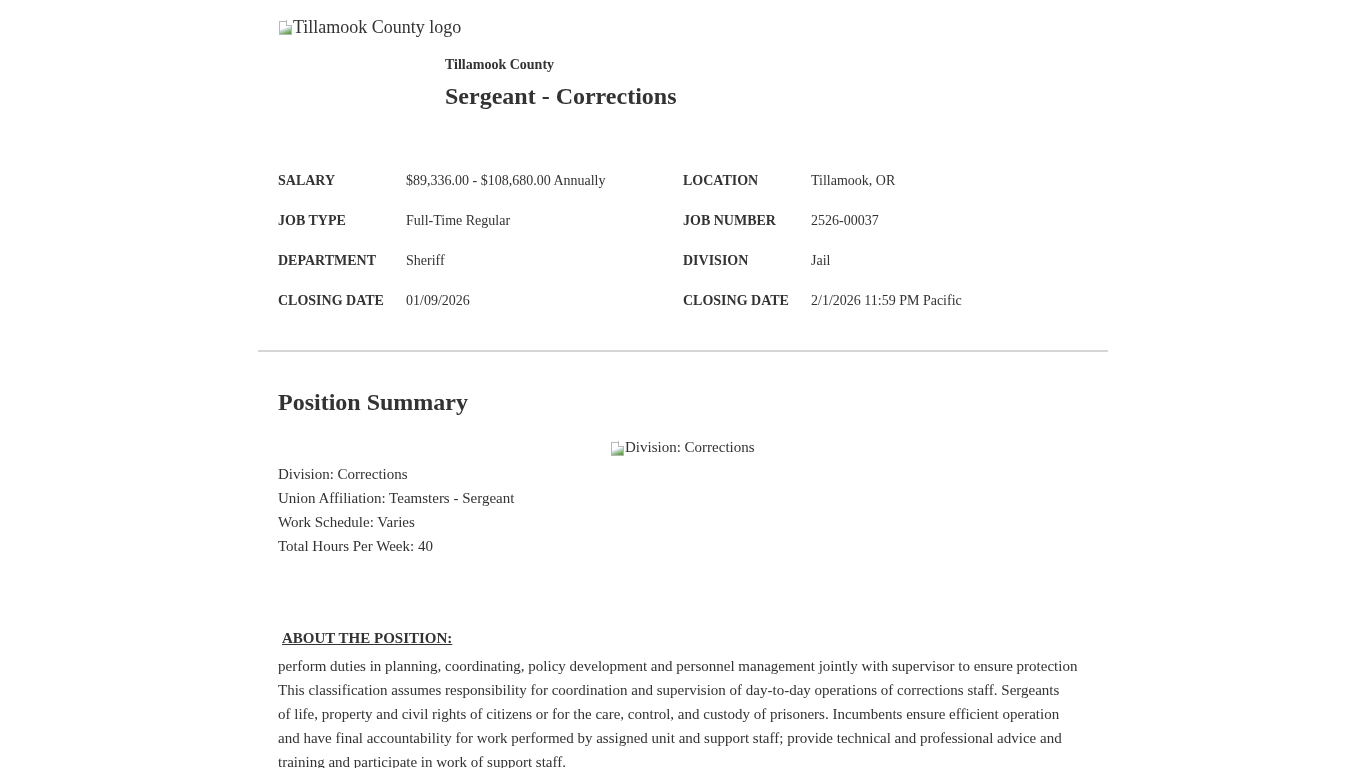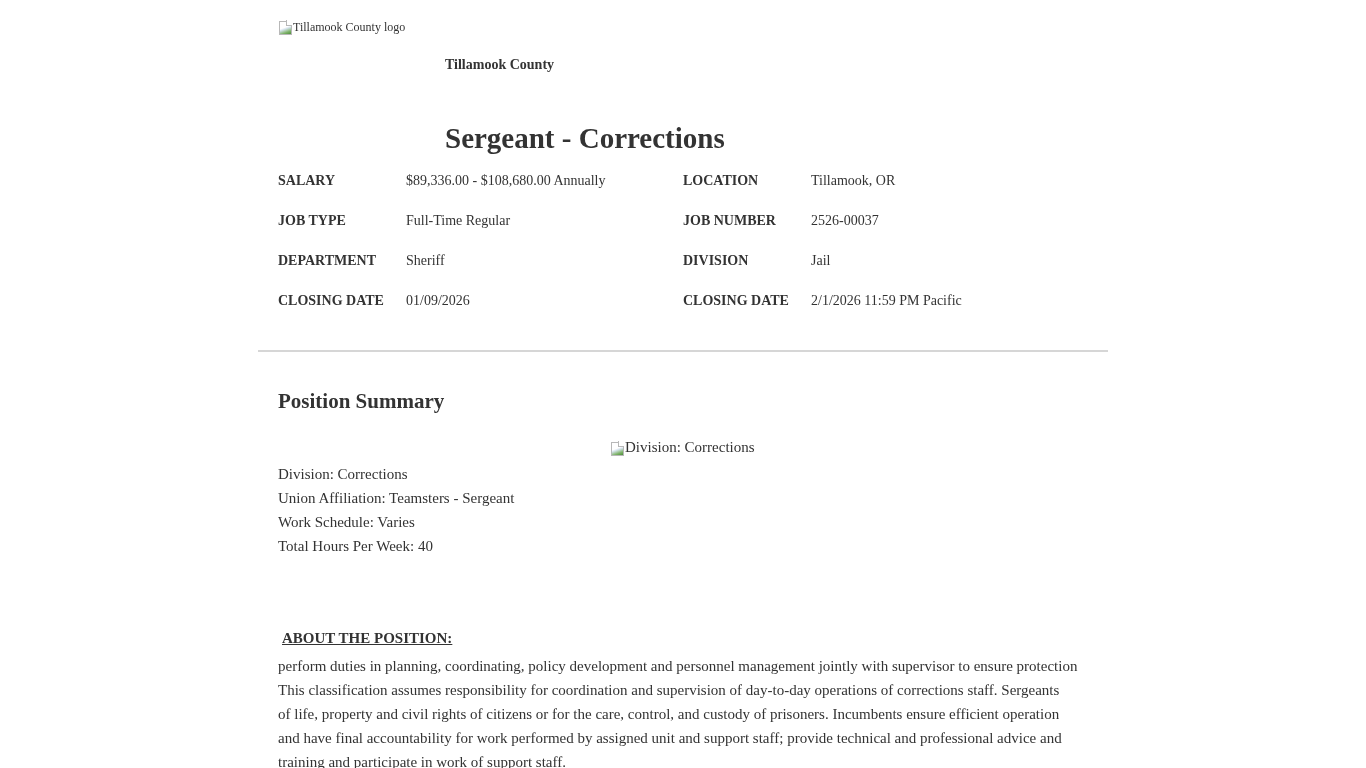--- a/index.html
+++ b/index.html
@@ -19,21 +19,21 @@
       position: relative;
       width: 1366px;
       height: 768px;
     }
     .logo {
       position: absolute;
       left: 278px;
       top: 19px;
       display: flex;
       align-items: center;
-      font-size: 12px;
+      font-size: 18px;
       color: #333;
       line-height: 16px;
     }
     .broken-img {
       display: inline-block;
       width: 14px;
       height: 14px;
       position: relative;
       margin-right: 1px;
       vertical-align: middle;
@@ -61,23 +61,22 @@
       top: 57px;
       font-weight: bold;
       font-size: 14px;
       color: #333;
     }
     .header-title {
       position: absolute;
       left: 445px;
       top: 83px;
       font-weight: bold;
-      font-size: 29px;
-      color: #333;
-      margin-top: 39px;
+      font-size: 24px;
+      color: #333;
     }
     .info-grid {
       position: absolute;
       left: 278px;
       top: 172px;
       width: 800px;
     }
     .info-row {
       position: absolute;
       height: 20px;
@@ -102,21 +101,21 @@
       left: 258px;
       top: 350px;
       width: 850px;
       height: 0;
       border-top: 2px solid #d6d6d6;
     }
     .section-title {
       position: absolute;
       left: 278px;
       top: 389px;
-      font-size: 21px;
+      font-size: 24px;
       font-weight: bold;
       color: #333;
     }
     .division-img {
       position: absolute;
       left: 610px;
       top: 439px;
       display: flex;
       align-items: center;
       font-size: 15px;

